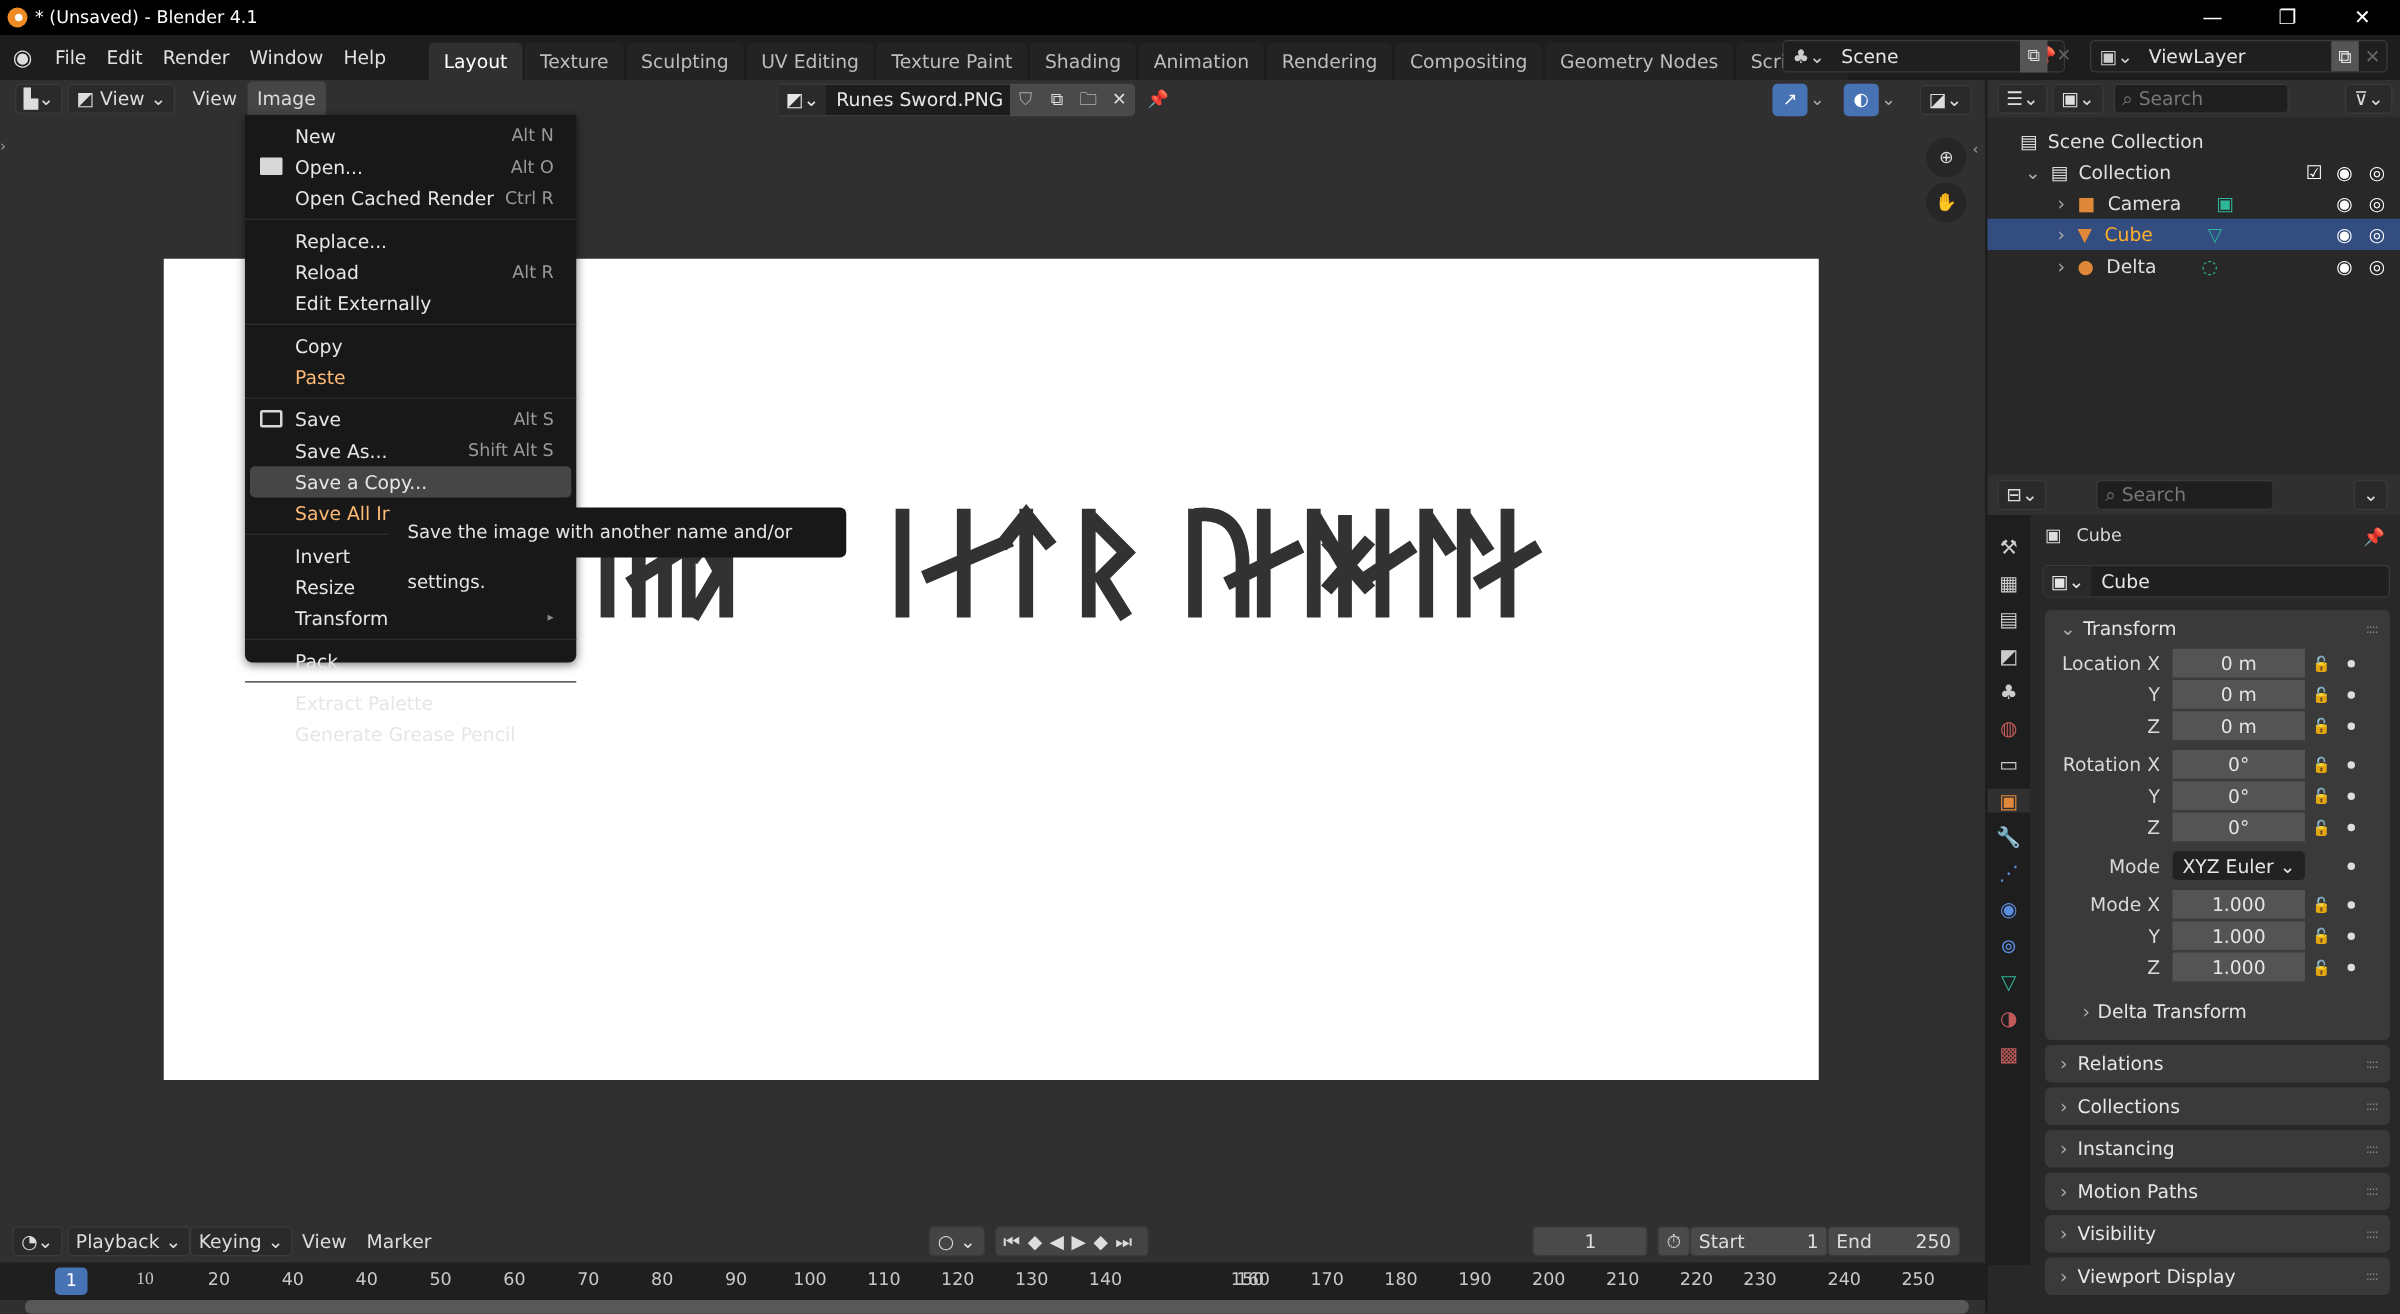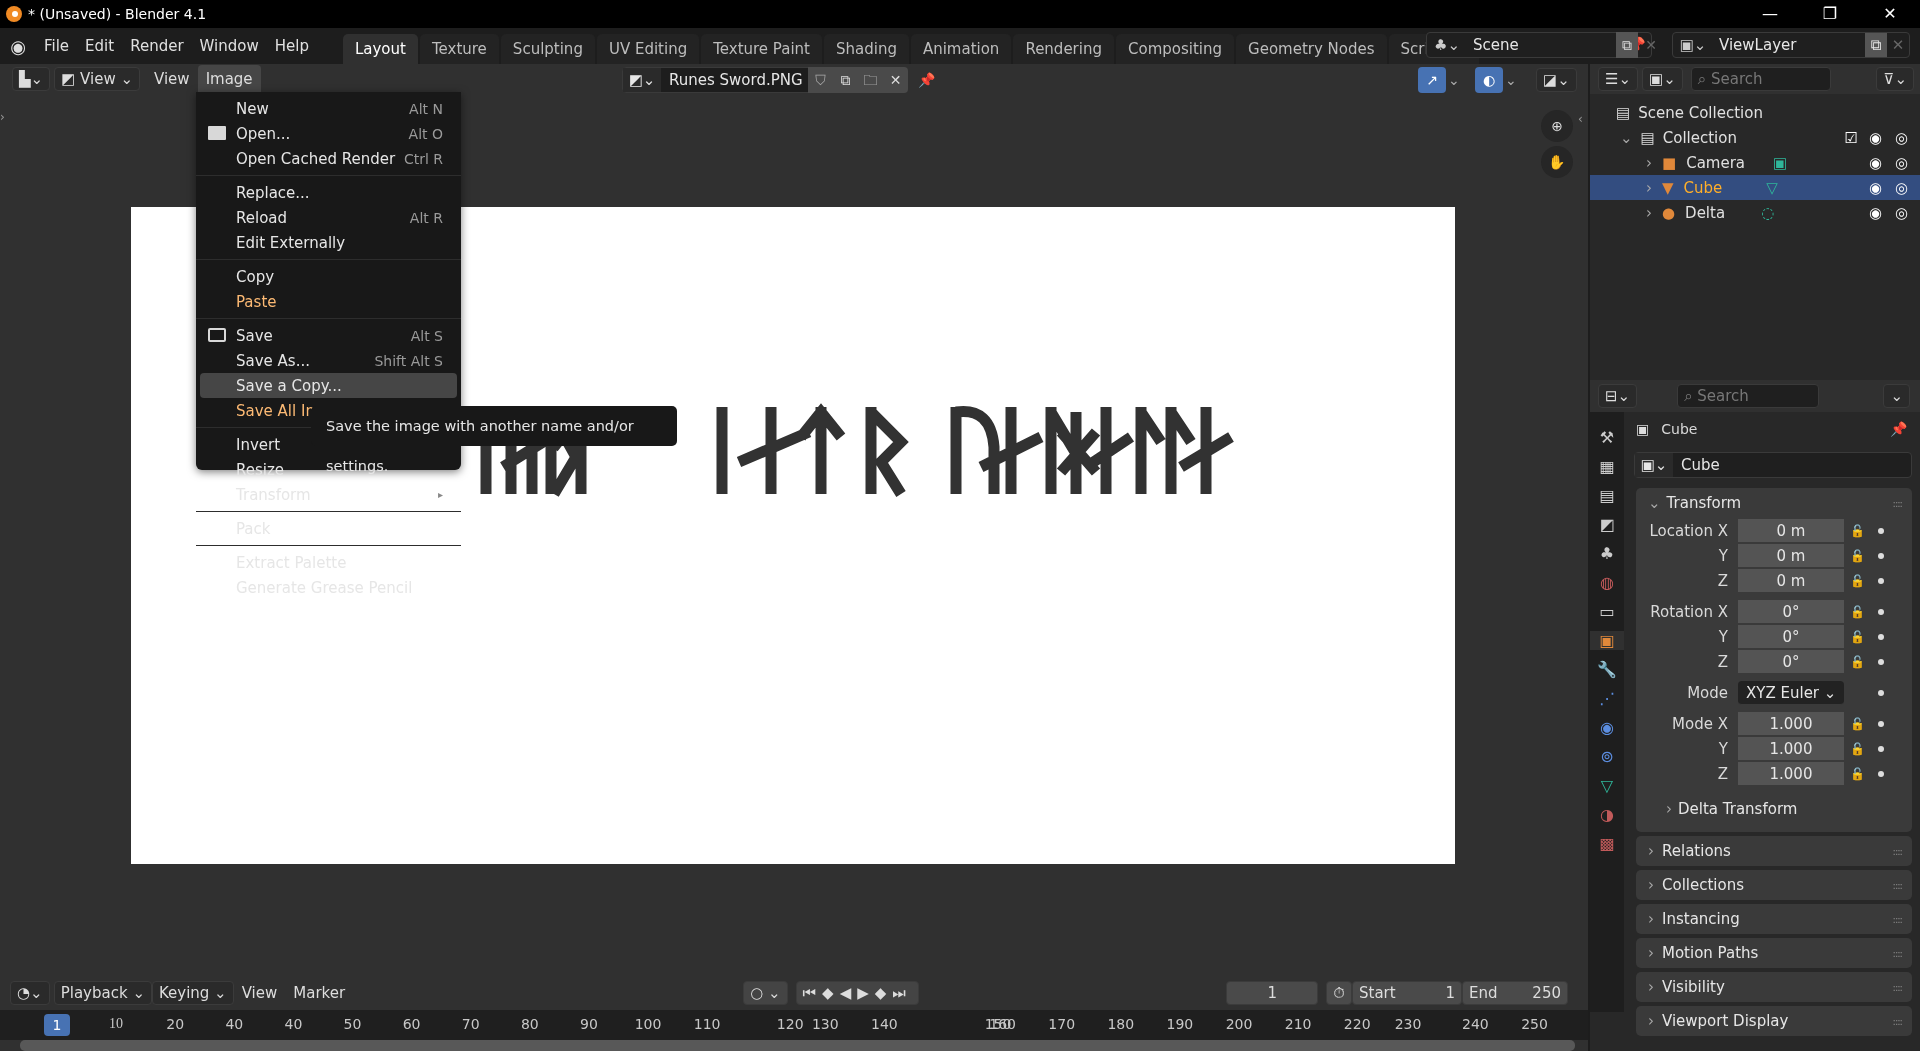--- a/index.html
+++ b/index.html
@@ -15,21 +15,21 @@
 .tabs{display:flex;margin-left:10px;height:36px;align-items:flex-end}
 .tab{padding:0 12px;height:30px;line-height:30px;font-size:15px;color:#bdbdbd;background:#232323;border-radius:5px 5px 0 0;margin-right:2px}
 .tab.active{background:#303030;color:#fff}
 .field{background:#1f1f1f;border:1px solid #3a3a3a;border-radius:4px;height:26px;display:flex;align-items:center;font-size:15px;color:#e6e6e6}
 .editor{left:0;top:64px;width:1588px;height:912px;background:#303030}
 .ed-header{left:0;top:64px;width:1588px;height:30px;background:#303030;display:flex;align-items:center}
 .hbtn{height:24px;border:1px solid #3b3b3b;background:#2a2a2a;border-radius:4px;display:flex;align-items:center;padding:0 6px;color:#ddd;font-size:15px;margin-left:4px}
 .hlabel{padding:0 8px;font-size:15px;color:#ddd}
 .hlabel.active{background:#464646;border-radius:4px 4px 0 0;height:28px;line-height:28px}
 .canvas{left:131px;top:207px;width:1324px;height:657px;background:#fff}
-.menu-pop{left:196px;top:92px;width:265px;height:378px;background:#181818;border-radius:0 0 6px 6px;box-shadow:0 2px 8px rgba(0,0,0,.5);padding-top:4px}
+.menu-pop{left:196px;top:92px;width:265px;height:438px;background:#181818;border-radius:0 0 6px 6px;box-shadow:0 2px 8px rgba(0,0,0,.5);padding-top:4px}
 .mi{height:25px;display:flex;align-items:center;padding-left:40px;padding-right:18px;font-size:15px;color:#e6e6e6;position:relative}
 .mi .sc{margin-left:auto;color:#9a9a9a;font-size:14px}
 .mi.dis{color:#fdba74}
 .mi.hl{background:#464646;border-radius:4px;margin:0 4px;padding-left:36px;padding-right:14px}
 .mi .ic{position:absolute;left:12px;top:5px;width:18px;height:14px}
 .sep{height:1px;background:#2d2d2d;margin:4px 0}
 .tooltip{left:311px;top:406px;width:366px;height:40px;background:#181818;border-radius:5px;color:#e6e6e6;font-size:14.5px;line-height:40px;padding-left:15px}
 .outliner{left:1590px;top:64px;width:330px;height:316px;background:#282828}
 .props{left:1590px;top:380px;width:330px;height:671px;background:#282828}
 .orow{height:25px;display:flex;align-items:center;font-size:15px;color:#e0e0e0;position:relative}
@@ -444,21 +444,21 @@
     <span class="tl-tick" style="left: 175.2px;">20</span>
     <span class="tl-tick" style="left: 234.3px;">40</span>
     <span class="tl-tick" style="left: 293.4px;">40</span>
     <span class="tl-tick" style="left: 352.5px;">50</span>
     <span class="tl-tick" style="left: 411.6px;">60</span>
     <span class="tl-tick" style="left: 470.7px;">70</span>
     <span class="tl-tick" style="left: 529.8px;">80</span>
     <span class="tl-tick" style="left: 588.9px;">90</span>
     <span class="tl-tick" style="left: 648px;">100</span>
     <span class="tl-tick" style="left: 707.1px;">110</span>
-    <span class="tl-tick" style="left: 766.2px; margin-left: 24px;">120</span>
+    <span class="tl-tick" style="left: 766.2px;">120</span>
     <span class="tl-tick" style="left: 825.3px;">130</span>
     <span class="tl-tick" style="left: 884.4px;">140</span>
     <span class="tl-tick" style="left: 998px;">150</span>
     <span class="tl-tick" style="left: 1002.6px;">160</span>
     <span class="tl-tick" style="left: 1061.7px;">170</span>
     <span class="tl-tick" style="left: 1120.8px;">180</span>
     <span class="tl-tick" style="left: 1179.9px;">190</span>
     <span class="tl-tick" style="left: 1239px;">200</span>
     <span class="tl-tick" style="left: 1298.1px;">210</span>
     <span class="tl-tick" style="left: 1357.2px;">220</span>

